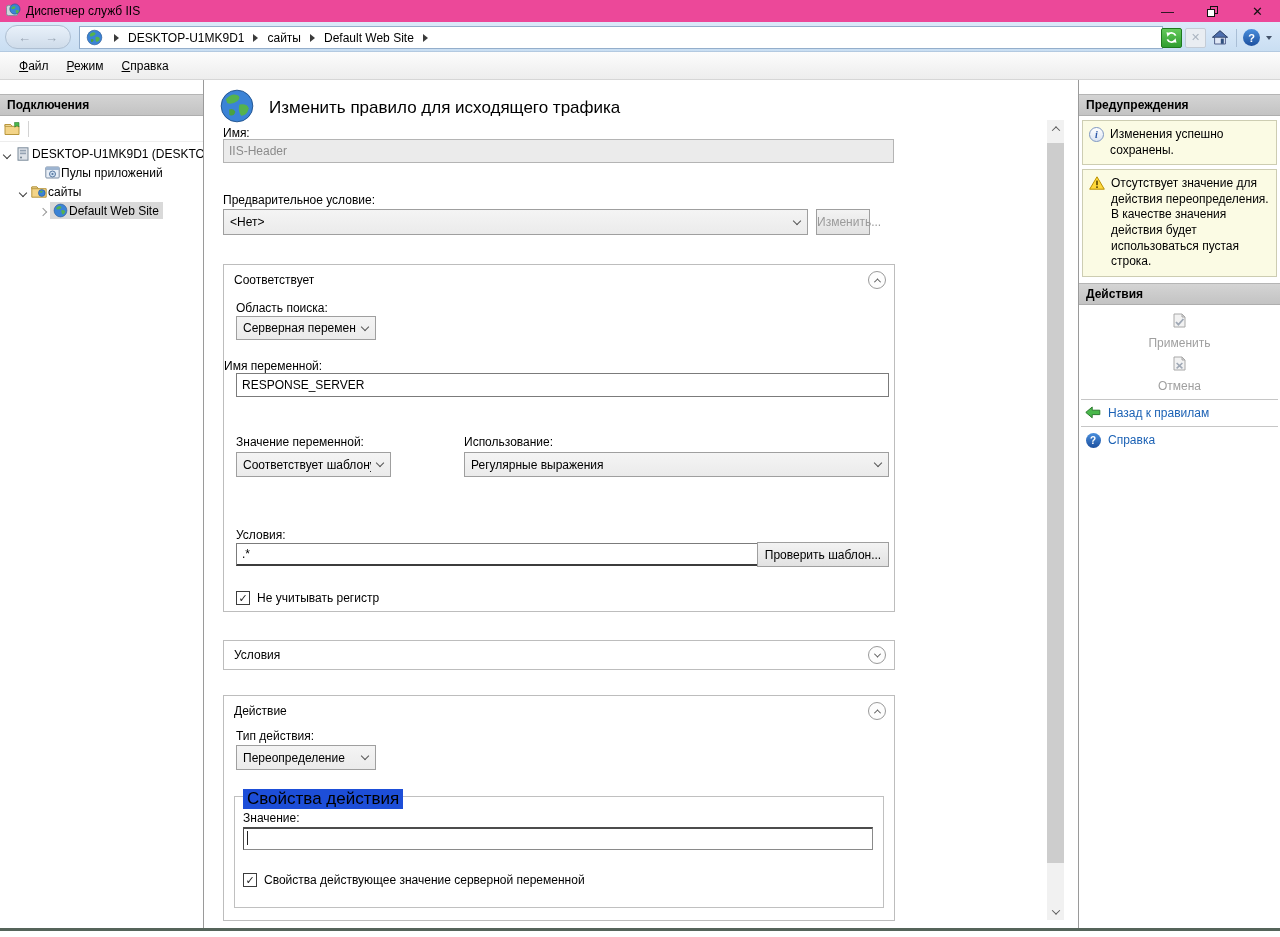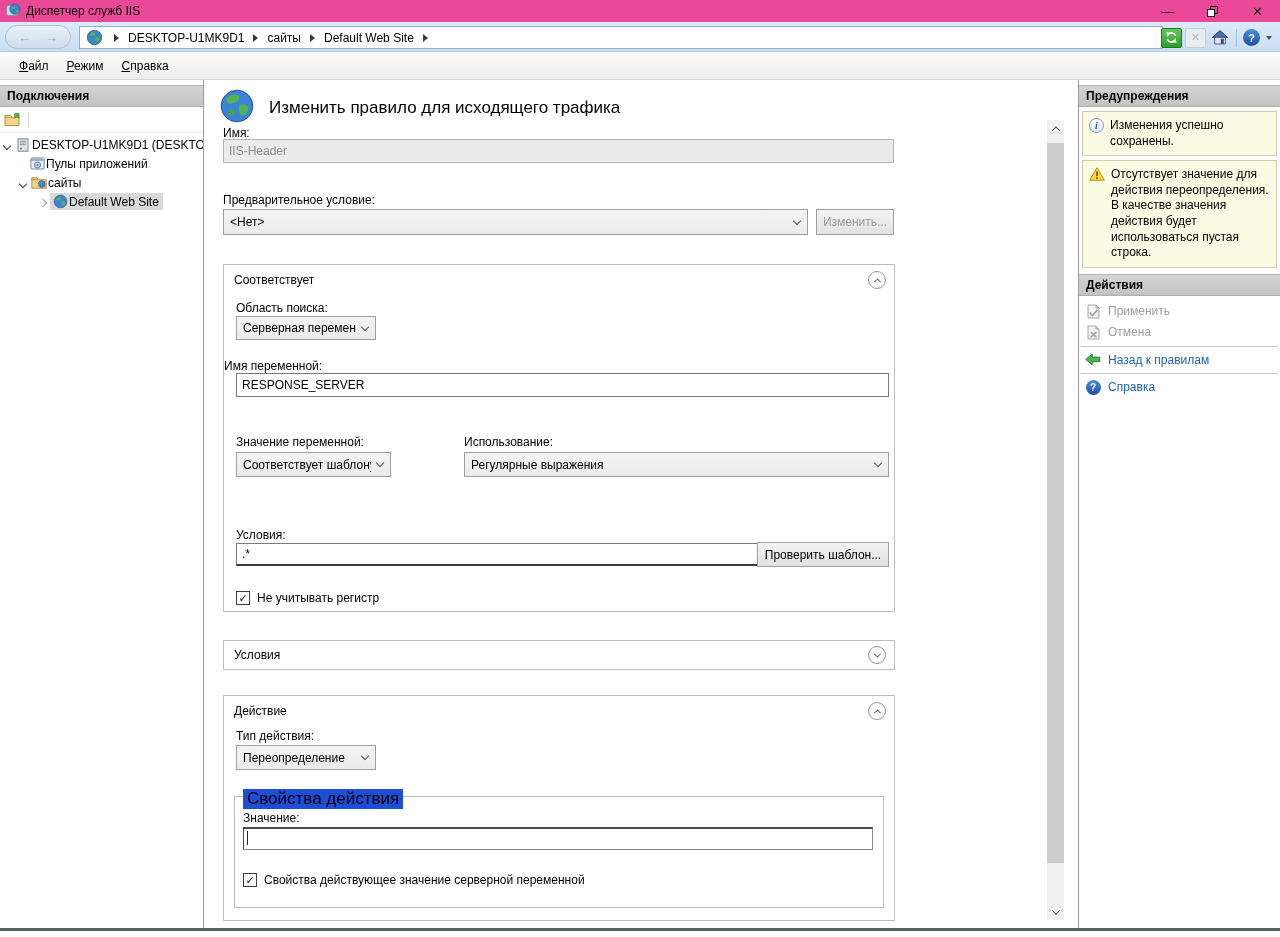--- a/index.html
+++ b/index.html
@@ -32,21 +32,21 @@
 
   
   .menubar { position:absolute; top:52px; left:0; right:0; height:28px;
     background:linear-gradient(#fcfcfc,#ededed); border-bottom:1px solid #d6d6d6; display:flex; align-items:center; padding-left:10px; gap:0; }
   .menu-item { display:inline-block; padding:4px 9px; font-size:12px; }
   .menu-item::first-letter { text-decoration:underline; }
 
   
   .leftpanel { position:absolute; top:80px; left:0; width:204px; height:848px; background:#fff; border-right:1px solid #9a9a9a; overflow:hidden; }
   .rightpanel { position:absolute; top:80px; left:1078px; width:202px; height:848px; background:#fff; border-left:1px solid #9a9a9a; overflow:hidden; }
-  .panel-header { height:22px; margin-top:5px; background:linear-gradient(#d4d4d4,#c3c3c3);
+  .panel-header { height:22px; margin-top:14px; background:linear-gradient(#d4d4d4,#c3c3c3);
     border-top:1px solid #b5b5b5; border-bottom:1px solid #aeaeae; display:flex; align-items:center; padding-left:7px;
     font-weight:bold; font-size:12px; }
 
   
   .conn-toolbar { height:26px; display:flex; align-items:center; padding-left:4px; gap:6px; border-bottom:1px solid #ededed; }
   .tree { padding-top:2px; }
   .tree-row { height:19px; display:flex; align-items:center; white-space:nowrap; overflow:hidden; font-size:12px; }
   .expander { display:inline-block; width:10px; flex:0 0 10px; }
   .chev { display:inline-block; width:6px; height:6px; border-right:1.6px solid #3c3c3c; border-bottom:1.6px solid #3c3c3c; }
   .chev.down { transform:rotate(45deg); }
@@ -94,21 +94,21 @@
 
   
   .alertbox { margin:4px 3px 0 3px; background:#fbfbe4; border:1px solid #cdcdb2; padding:6px 5px 6px 6px;
     display:flex; gap:6px; font-size:12px; line-height:1.3; }
   .alertbox .atext { flex:1; }
   .info-circle { flex:0 0 15px; width:15px; height:15px; border-radius:50%; background:linear-gradient(#ffffff,#dbe4f2);
     border:1px solid #7d96c2; color:#2a56a8; font-weight:bold; font-style:italic; font-size:10px;
     display:flex; align-items:center; justify-content:center; font-family:"Liberation Serif","DejaVu Serif",serif; }
   .action-item { display:flex; align-items:center; gap:7px; padding:3px 6px; font-size:12px; }
   .action-item .aicon { flex:0 0 16px; display:flex; justify-content:center; }
-  .action-item.disabled { color:#9f9f9f; }
+  .action-item.disabled { color:#9f9f9f;flex-direction:column; }
   .action-link { color:#1c62b5; }
   .hsep { height:1px; background:#c6c6c6; margin:3px 2px; }
   .help-circle { width:15px; height:15px; border-radius:50%; background:linear-gradient(#4a8fdd,#1c4f9e);
     color:#fff; font-weight:bold; font-size:10px; display:flex; align-items:center; justify-content:center; }
 
   .bottom-edge { position:absolute; left:0; right:0; top:928px; height:3px; background:#55645a; }
 </style>
 </head>
 <body>
 
@@ -205,21 +205,21 @@
       <span class="ticon">
         <svg width="12" height="14" viewBox="0 0 12 14">
             <rect x="1" y="0.8" width="10" height="12.4" fill="#dde2e8" stroke="#7a8a99"></rect>
             <rect x="3" y="2.8" width="6" height="1.6" fill="#94a2b2"></rect>
             <rect x="3" y="5.6" width="6" height="1.6" fill="#94a2b2"></rect>
             <circle cx="4" cy="10.6" r="1" fill="#6f7f8f"></circle>
           </svg>
       </span>
       <span>DESKTOP-U1MK9D1 (DESKTOP</span>
     </div>
-    <div class="tree-row" style="padding-left:28px;">
+    <div class="tree-row" style="padding-left:43px;">
       <span class="ticon">
         <svg width="15" height="13" viewBox="0 0 15 13">
             <rect x="0.8" y="1" width="13.4" height="11" rx="1" fill="#e8eef6" stroke="#7a8ca3"></rect>
             <rect x="0.8" y="1" width="13.4" height="3" fill="#9db4d0"></rect>
             <circle cx="7.5" cy="8" r="3" fill="#cfe0f2" stroke="#5878a0"></circle>
             <circle cx="7.5" cy="8" r="1.1" fill="#5878a0"></circle>
           </svg>
       </span>
       <span>Пулы приложений</span>
     </div>
@@ -265,21 +265,21 @@
   </div>
 
   <div class="flabel" style="left:18px; top:46px;">Имя:</div>
   <input class="tinput disabled" style="left: 18px; top: 59px; width: 671px; height: 24px;" disabled="" value="IIS-Header">
 
   <div class="flabel" style="left:18px; top:113px;">Предварительное условие:</div>
   <div class="combo" style="left:18px; top:129px; width:585px; height:26px;">
     <span class="ctext">&lt;Нет&gt;</span>
     <span class="carrow"></span>
   </div>
-  <button class="wbtn disabled" style="left:611px; top:129px; width:78px; height:26px;">Изменить...</button>
+  <button class="wbtn disabled" style="left:611px; top:129px; width:54px; height:26px;">Изменить...</button>
 
   <div class="section" style="left:18px; top:184px; width:672px; height:348px;">
     <div class="sec-head">
       <span class="sec-title">Соответствует</span>
       <span class="sec-toggle">
           <span class="chev up"></span>
         </span>
     </div>
     <div class="flabel" style="left:12px; top:36px;">Область поиска:</div>
     <div class="combo" style="left:12px; top:51px; width:140px; height:24px;">

